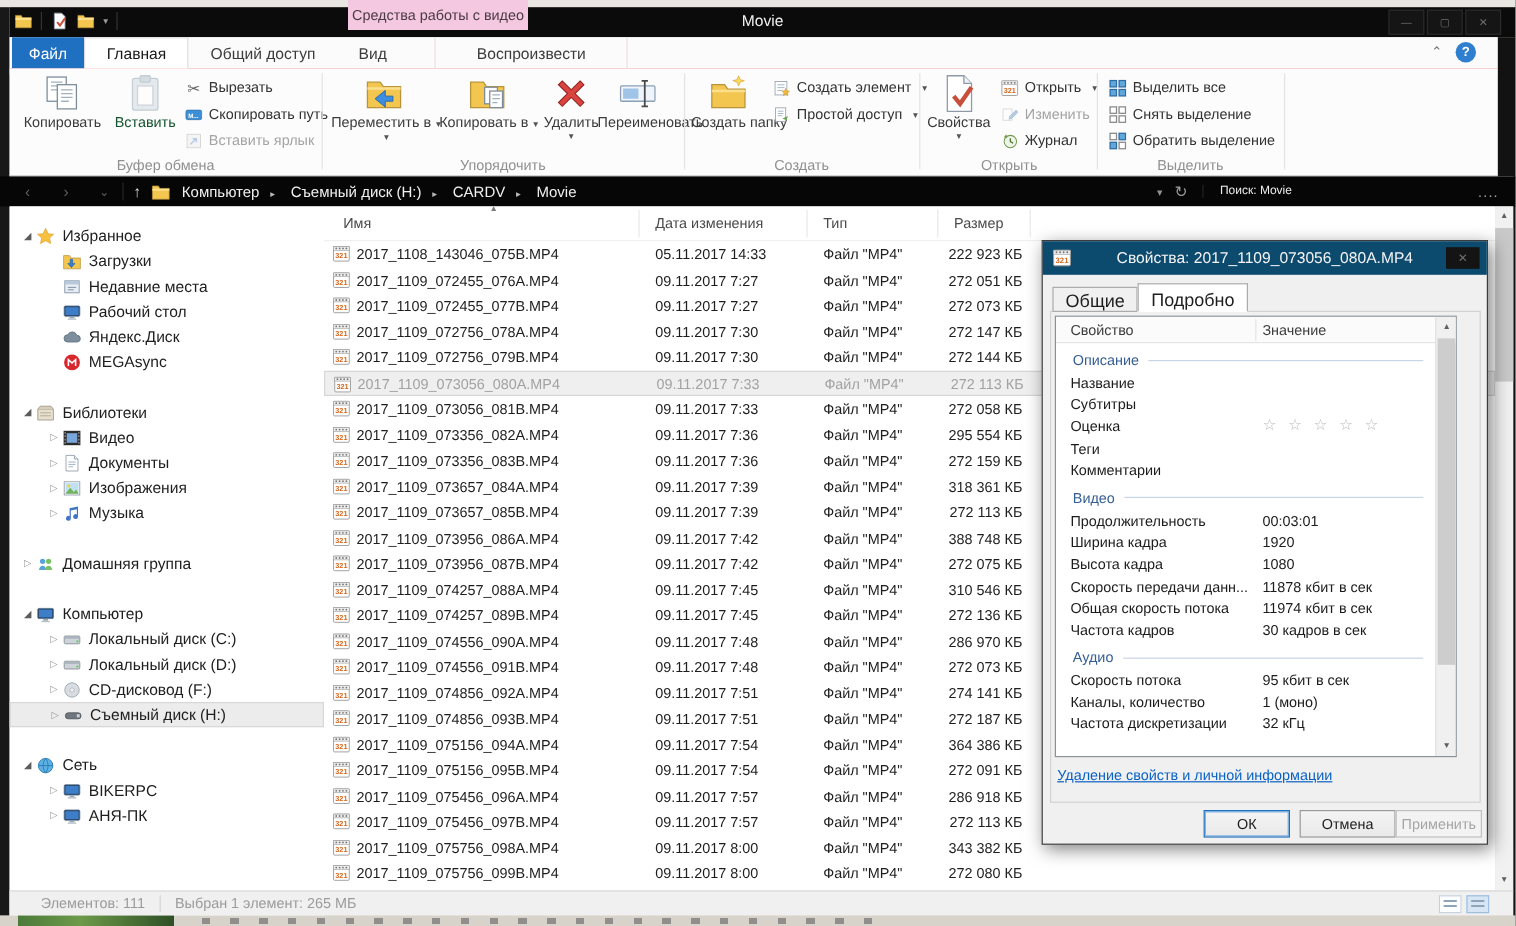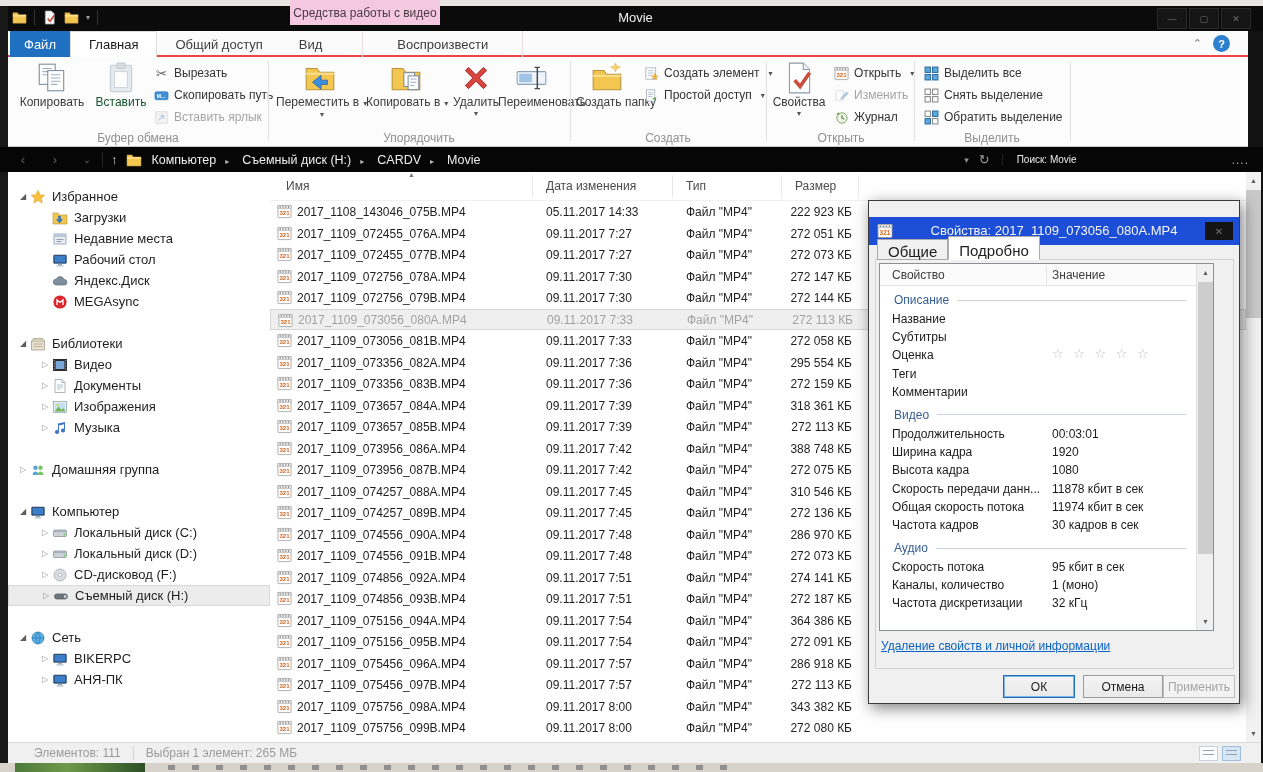--- a/index.html
+++ b/index.html
@@ -21,21 +21,21 @@
   .qicon{width:15px;height:15px;}
   .qat .dd{color:#9a9a9a;font-size:8px;}
   .win-title{position:absolute;left:0;width:100%;text-align:center;top:4px;color:#f2f2f2;font-size:13px;}
   .ctx-tab{position:absolute;left:290px;top:0px;width:150px;height:25px;background:#f4c8e1;
     color:#4a3a44;font-size:12px;display:flex;align-items:center;justify-content:center;z-index:3;}
   .wbtns{position:absolute;right:12px;top:2px;display:flex;gap:2px;}
   .wbtn{width:30px;height:21px;background:#151515;border:1px solid #2a2a2a;color:#6e6e6e;
     font-size:9px;display:flex;align-items:center;justify-content:center;}
 
   
-  .tabrow{position:absolute;left:8px;top:31px;width:1240px;height:31px;background:#fbfbfb;border-bottom:7px solid #ef4444;text-align:right;}
+  .tabrow{position:absolute;left:8px;top:31px;width:1240px;height:31px;background:#fbfbfb;border-bottom:5px solid #ef4444;text-align:right;}
   .file-tab{position:absolute;left:2px;top:0;height:26px;padding:0 14px;background:#1f70c1;color:#fff;
     font-size:13px;display:flex;align-items:center;}
   .rtabs{position:absolute;left:62px;top:0;height:26px;display:flex;align-items:stretch;}
   .rtab{padding:0 18px;font-size:13px;color:#3c3c3c;display:flex;align-items:center;}
   .rtab.active{background:#fff;border:1px solid #dcdcdc;border-bottom:none;color:#1a1a1a;}
   .rtab:nth-child(4){margin-left:22px;padding:11px 34px;border-left:1px solid #eadfe6;border-right:1px solid #eadfe6;}
   .ribbon-collapse{position:absolute;right:46px;top:6px;color:#777;font-size:11px;}
   .help-btn{position:absolute;right:18px;top:4px;width:17px;height:17px;border-radius:50%;background:#2f7fd0;
     color:#fff;font-size:11px;font-weight:bold;display:flex;align-items:center;justify-content:center;}
 
@@ -117,21 +117,21 @@
 
   
   .bottomstrip{position:absolute;left:0;top:763px;width:1263px;height:9px;background:#d7d3cb;}
   .bphoto{position:absolute;left:15px;top:0;width:130px;height:9px;background:linear-gradient(90deg,#4c7a3a,#6d9a4a 40%,#2e4f25);}
   .btoolbar{position:absolute;left:168px;top:2px;width:560px;height:5px;
     background:repeating-linear-gradient(90deg,#6a6a6a 0 7px,transparent 7px 24px);opacity:.65;}
 
   
   .dialog{position:absolute;left:868px;top:200px;width:372px;height:504px;background:#f0f0f0;
     border:1px solid #3c3c3c;box-shadow:3px 4px 14px rgba(0,0,0,.5);z-index:50;}
-  .dtitle{position:absolute;left:0;top:16px;width:100%;height:28px;background:#1d4ed8;}
+  .dtitle{position:absolute;left:0;top:0;width:100%;height:28px;background:#0c4a6e;}
   .dticon{position:absolute;left:8px;top:6px;width:16px;height:16px;}
   .dttext{position:absolute;left:0;width:100%;top:6px;text-align:center;color:#f4f4f4;font-size:13px;}
   .dclose{position:absolute;right:6px;top:5px;width:28px;height:18px;color:#6f6f6f;font-size:10px;
     display:flex;align-items:center;justify-content:center;background:#141414;}
   .dtabs{position:absolute;left:8px;top:36px;display:flex;align-items:flex-end;height:23px;z-index:2;}
   .dtab{font-size:15px;color:#1e1e1e;padding:3px 10px;border:1px solid #ababab;background:#f0f0f0;height:21px;}
   .dtab.active{background:#fff;height:24px;border-bottom:1px solid #fff;padding-top:5px;}
   .tabpage{position:absolute;left:6px;top:58px;width:359px;height:410px;border:1px solid #d2d2d2;background:#f0f0f0;}
   .proplist{position:absolute;left:10px;top:62px;width:335px;height:368px;background:#fff;border:1px solid #8a9097;overflow:hidden;}
   .plhead{position:relative;height:22px;background:#fbfbfb;border-bottom:1px solid #e4e4e4;font-size:12px;color:#3d3d3d;}

